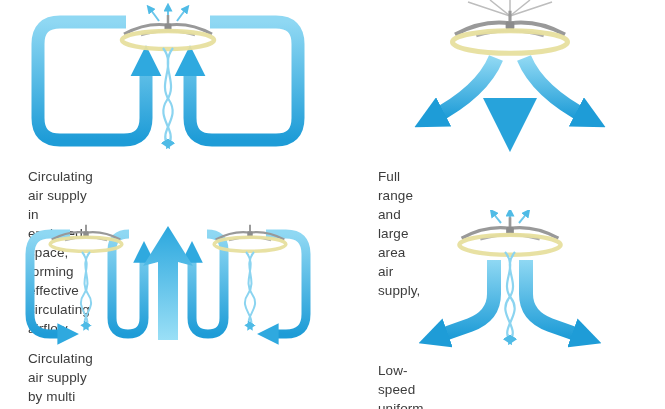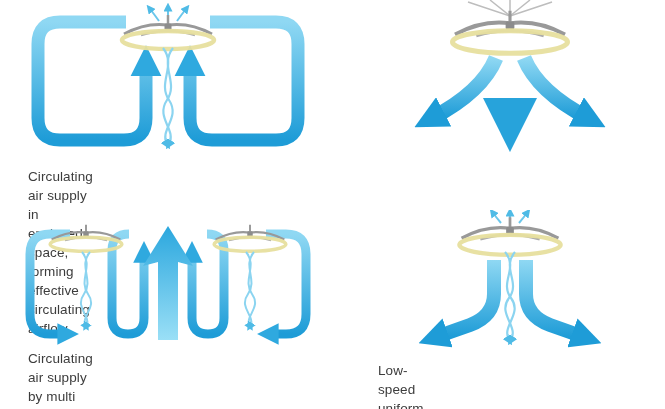--- a/index.html
+++ b/index.html
@@ -104,20 +104,21 @@
         <use href="#fan2" transform="translate(140,32) scale(1.25)"></use>
       </g>
 
       <g fill="none">
         <path d="M140 58 V114" stroke="url(#grad2)" stroke-width="34" marker-end="url(#arrB2c)"></path>
         <path d="M126 58 Q112 92 62 118" stroke="url(#grad2)" stroke-width="15" marker-end="url(#arrB2)"></path>
         <path d="M154 58 Q168 92 218 118" stroke="url(#grad2)" stroke-width="15" marker-end="url(#arrB2)"></path>
       </g>
     </svg>
     <div class="caption" style="left:378px;top:167px">
+      <div>Full range and large area air supply,</div>
     </div>
   </div>
 
   <div class="panel">
     <svg class="diagram" style="left:8px;top:218px" width="320" height="132" viewBox="0 0 320 132">
       <defs>
         <linearGradient id="grad3" x1="0" y1="0" x2="0" y2="1">
           <stop offset="0" stop-color="#8FD8F3"></stop>
             <stop offset="1" stop-color="#1E9CD7"></stop>
         </linearGradient>

